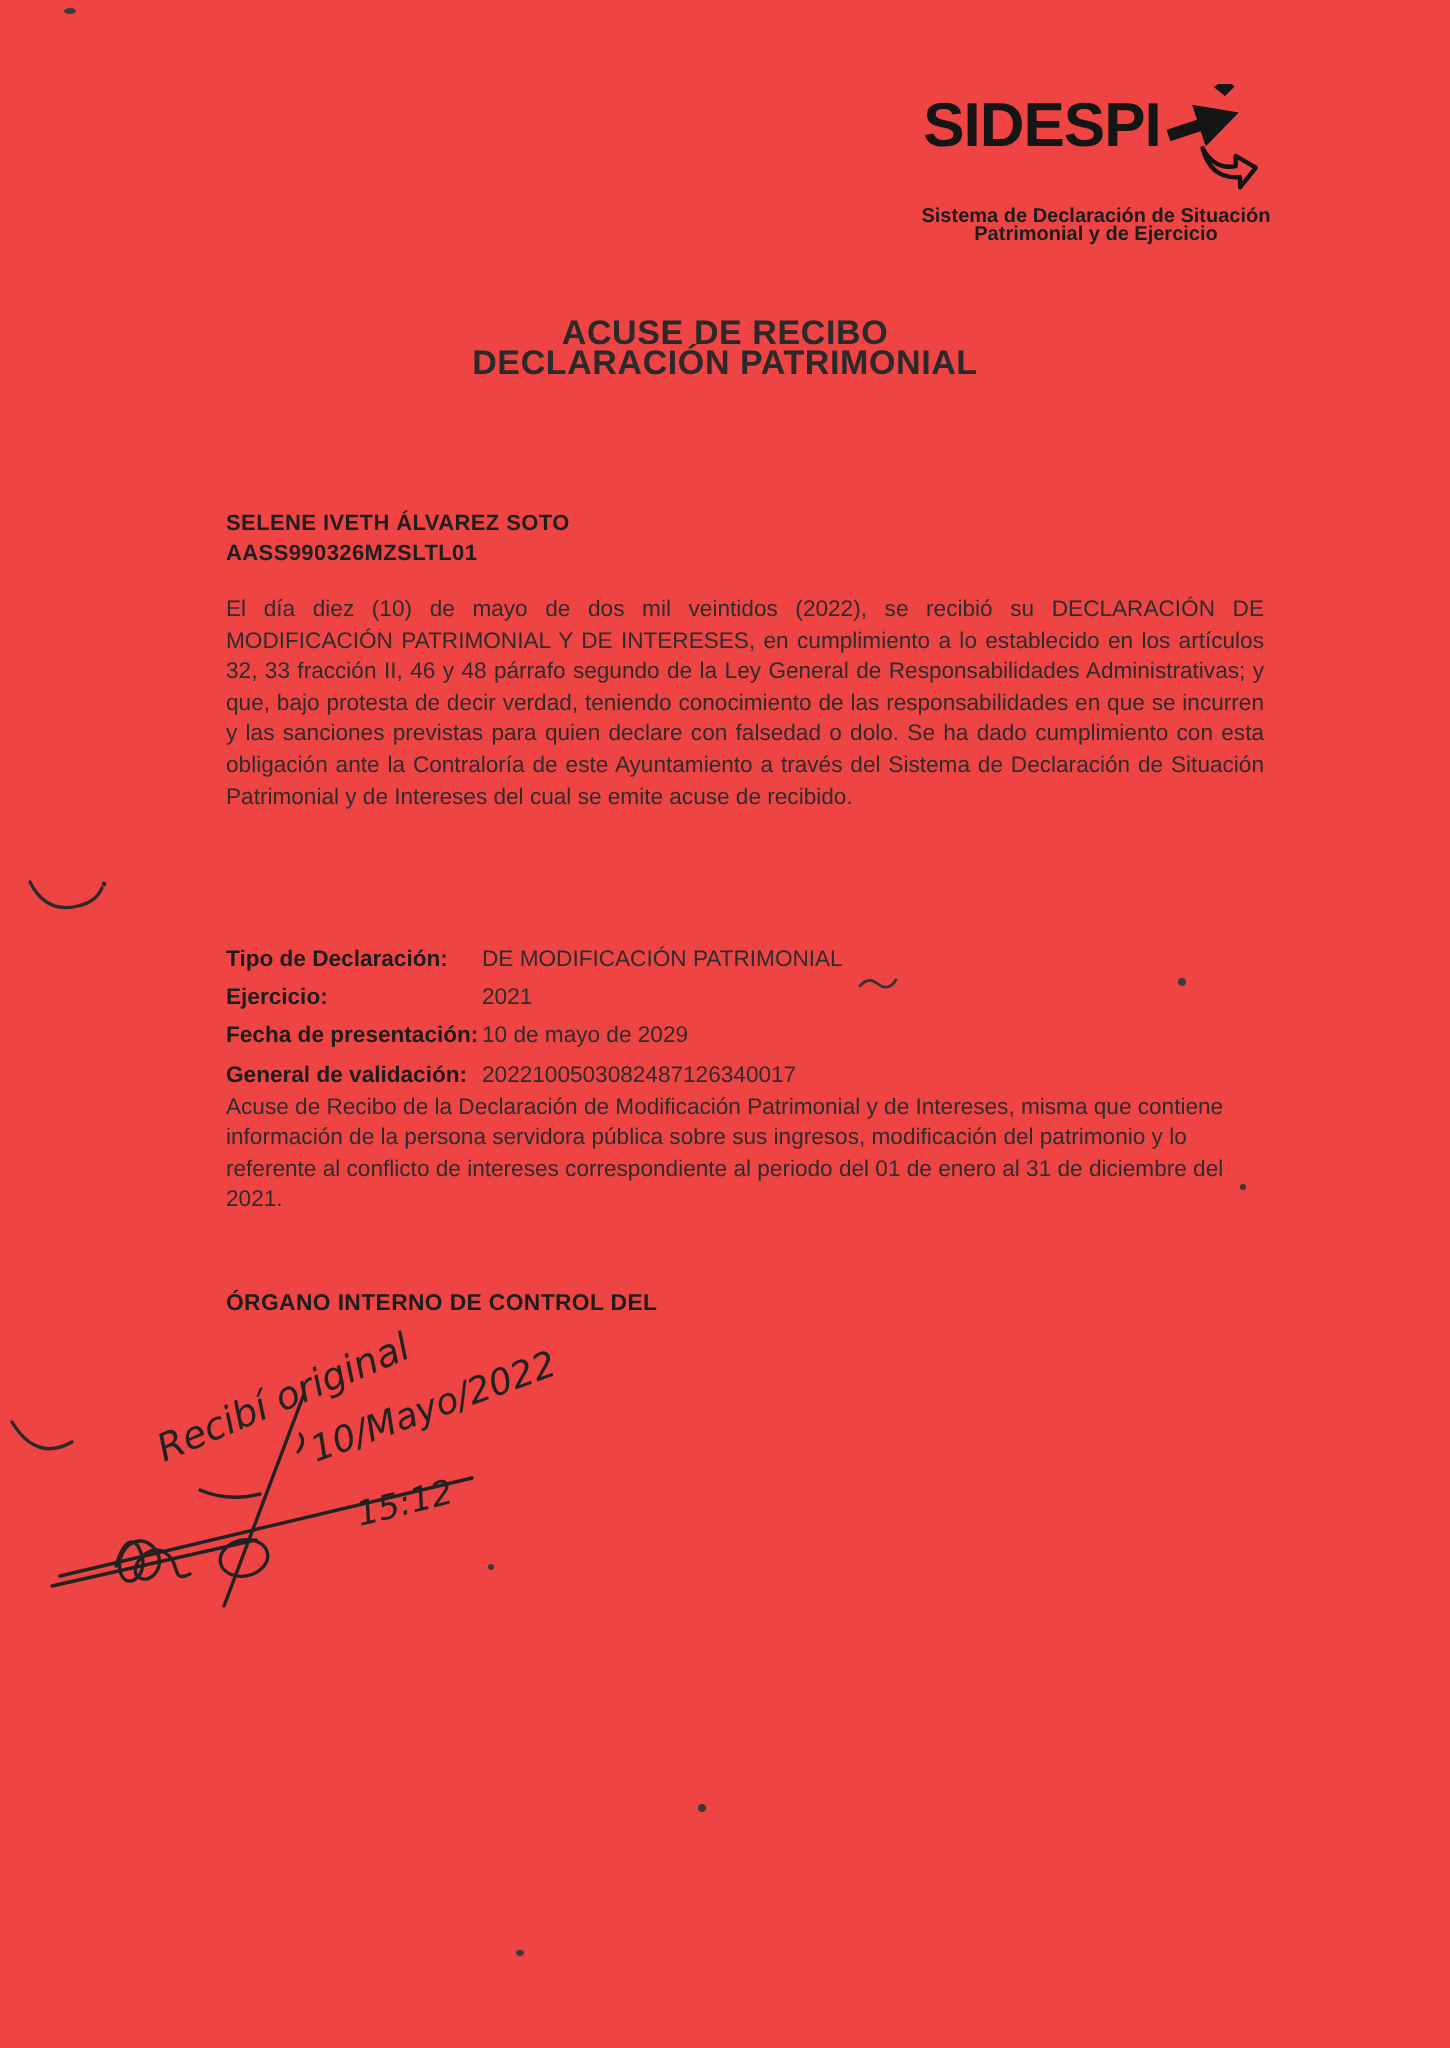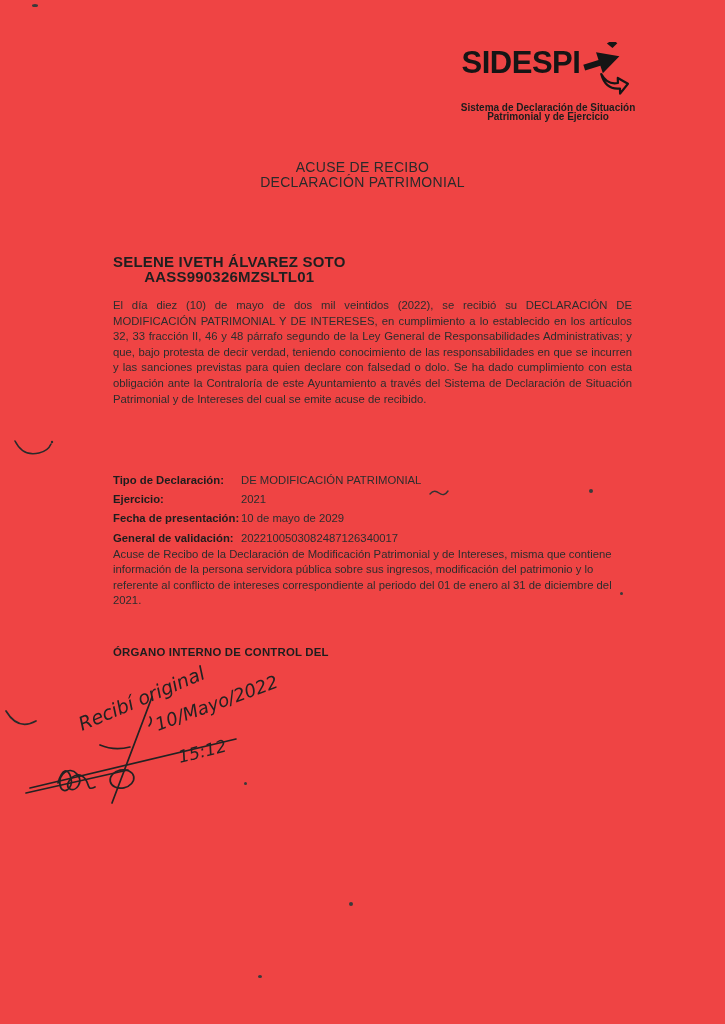--- a/index.html
+++ b/index.html
@@ -14,26 +14,26 @@
     font-size:31px;font-weight:800;letter-spacing:-.5px;color:#151515;
     line-height:34px;font-family:"Liberation Sans",sans-serif;
   }
   .logo-arrow{margin-left:2px;margin-top:-4px;}
   .logo-tagline{
     font-size:10px;font-weight:bold;color:#1c1c1c;line-height:9px;margin-top:1px;
   }
   
   .doc-title{
     position:absolute;left:0;right:0;top:160px;text-align:center;
-    font-size:14px;line-height:14.5px;color:#2a2a2a;letter-spacing:.3px;
+    font-size:17px;line-height:14.5px;color:#2a2a2a;letter-spacing:.3px;font-weight:bold;
   }
   
   .declarant{
     position:absolute;left:113px;top:255px;font-weight:bold;color:#1f1f1f;
-    font-size:15px;line-height:14.5px;letter-spacing:.2px;text-align:center;
+    font-size:11px;line-height:14.5px;letter-spacing:.2px;
   }
   
   .para1{
     position:absolute;left:113px;top:298px;width:519px;text-align:justify;
     font-size:11.3px;line-height:15.6px;color:#2d2d2d;
   }
   .para2{
     position:absolute;left:113px;top:547px;width:514px;text-align:left;
     font-size:11.3px;line-height:15.4px;color:#2d2d2d;
   }

